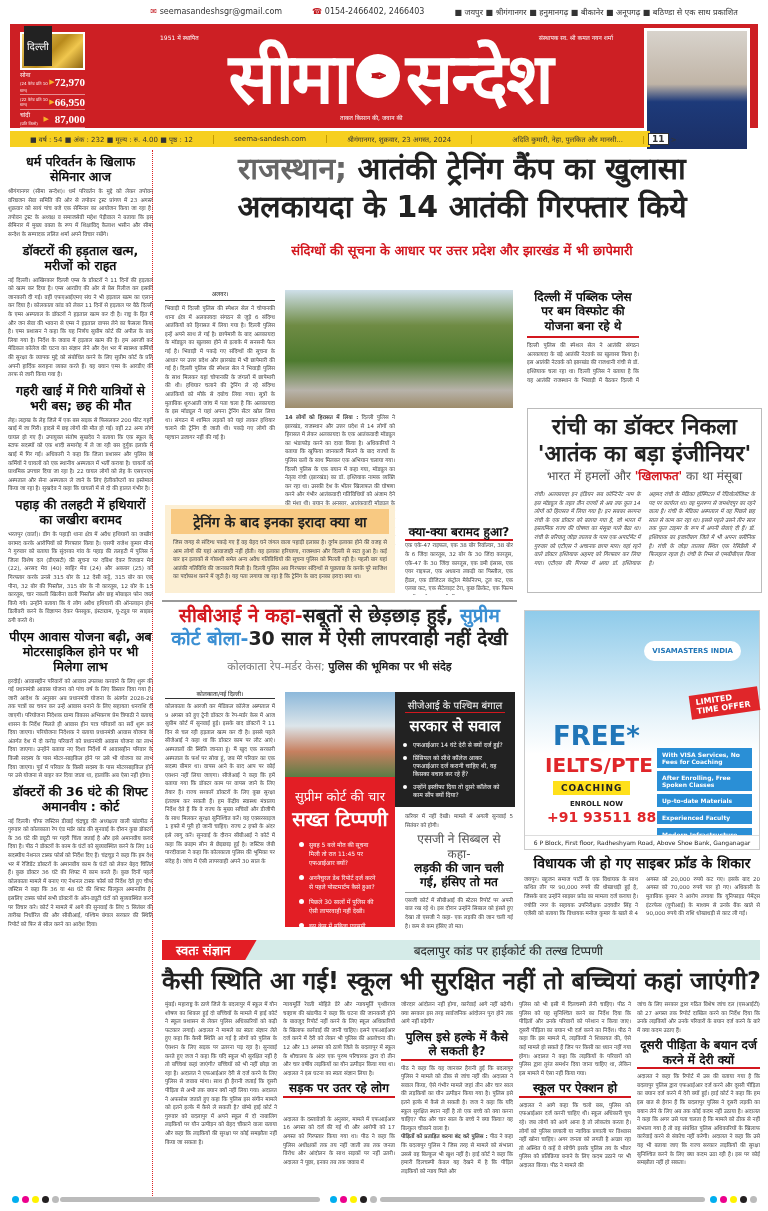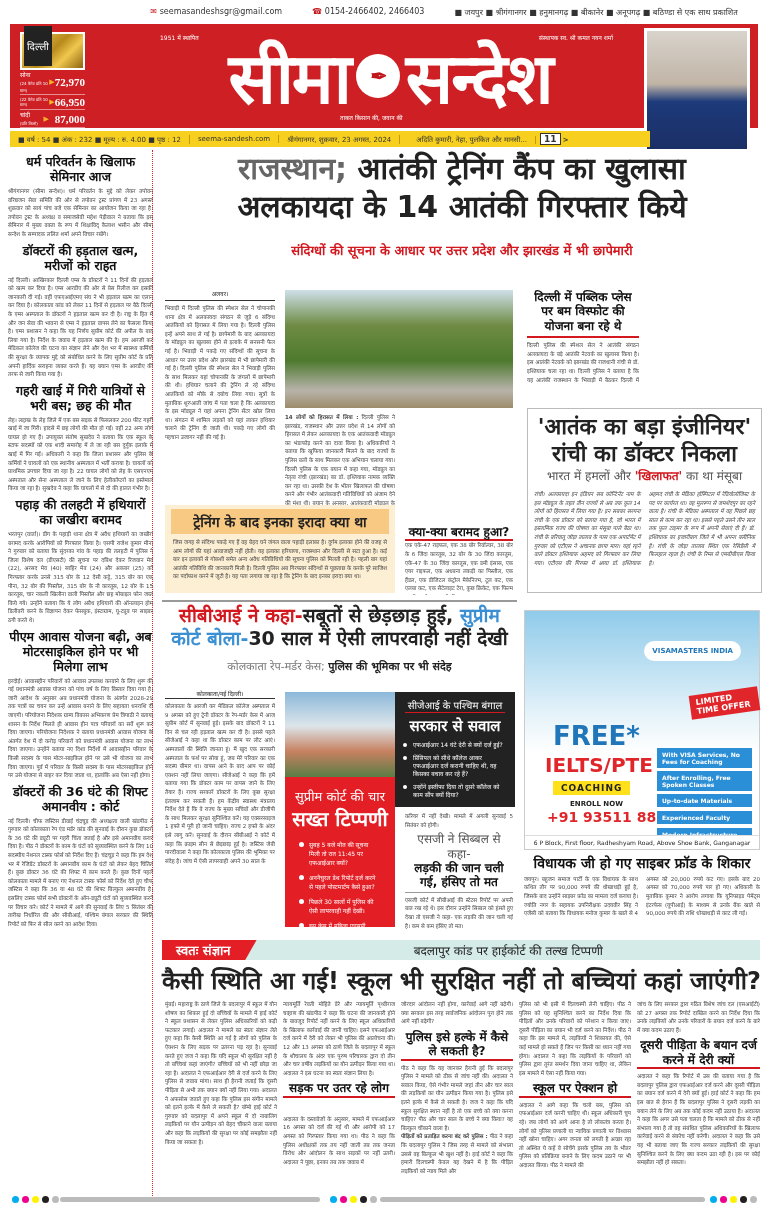--- a/index.html
+++ b/index.html
@@ -14,21 +14,21 @@
 .gold .row b{font-family:"Liberation Serif",serif;font-size:11px}
 .gold .row i{color:#f7b228;font-style:normal;font-size:7px}
 .title{position:absolute;left:145px;top:0;width:470px;height:104px;display:flex;align-items:center;justify-content:center;color:#fff;font-family:"DejaVu Serif",serif;font-weight:bold;font-size:70px;letter-spacing:-2px}
 .title .emblem{width:44px;height:44px;border-radius:50%;background:#fff;margin:0 6px;display:inline-flex;align-items:center;justify-content:center;color:#c2161d;font-size:20px}
 .est{position:absolute;left:150px;top:10px;color:#fff;font-size:6px}
 .founder{position:absolute;right:145px;top:10px;color:#fff;font-size:6px}
 .tagline{position:absolute;left:330px;bottom:6px;color:#fff;font-size:6px}
 .photo{position:absolute;right:8px;top:4px;width:106px;height:124px;background:#fff;padding:3px}
 .photo div{width:100%;height:100%;background:linear-gradient(180deg,#d8d3cc 0%,#c0b4a6 45%,#1d3a7a 60%,#1b2f66 100%)}
 .infobar{position:absolute;top:131px;left:10px;width:640px;height:16px;background:#f6cf1f;display:flex;align-items:center;font-size:7px;color:#333}
-.infobar span{padding:0 8px;border-right:1px solid #c49b00;white-space:nowrap}
+.infobar span{padding:0 20px;border-right:1px solid #c49b00;white-space:nowrap}
 .infobar .pg{border:1px solid #333;background:#fff;padding:0 3px;margin-left:4px;font-weight:bold;font-size:9px}
 .col-left{position:absolute;left:8px;top:150px;width:145px}
 .vdots{position:absolute;left:152px;top:150px;height:1050px;border-left:1px dotted #d22}
 h3.lh{font-size:12.5px;text-align:center;line-height:1.2;margin:4px 0 3px;color:#111}
 .body{font-size:5.5px;line-height:8.6px;text-align:justify;color:#444}
 .main{position:absolute;left:162px;top:150px;width:600px}
 .hl1{font-size:30px;font-weight:bold;text-align:center;line-height:38px;color:#222;white-space:nowrap}
 .hl1 .grey{color:#666}
 .sub1{font-size:13px;font-weight:bold;color:#d3181f;text-align:center;margin-top:15px}
 .bx{position:absolute}
@@ -171,22 +171,22 @@
 <div class="bx" style="left:405px;top:525px;width:108px;overflow:hidden;height:70px">
   <h4 class="sh redline">क्या-क्या बरामद हुआ?</h4>
   <p class="body">एक एके-47 राइफल, एक 38 बोर रिवॉल्वर, 38 बोर के 6 जिंदा कारतूस, 32 बोर के 30 जिंदा कारतूस, एके-47 के 30 जिंदा कारतूस, एक डमी इंसास, एक एयर राइफल, एक अधबना लकड़ी का पिस्तौल, एक हैंडल, एक डीजिटल कंट्रोल मैकेनिज्म, टूल कट, एक एलबा कट, एक सैटेलाइट टेरा, कुछ क्रिकेट, एक फिल्म का पैंटर और एक डमी की कवरल।</p>
 </div>
 <div class="bx" style="left:527px;top:290px;width:112px;height:95px;overflow:hidden">
   <h4 class="sh redline" style="padding-bottom:3px;margin-bottom:3px">दिल्ली में पब्लिक प्लेस पर बम विस्फोट की योजना बना रहे थे</h4>
   <p class="body">दिल्ली पुलिस की स्पेशल सेल ने आतंकी संगठन अलकायदा के बड़े आतंकी नेटवर्क का खुलासा किया है। इस आतंकी नेटवर्क को झारखंड की राजधानी रांची से डॉ. इश्तियाक चला रहा था। दिल्ली पुलिस ने बताया है कि यह आतंकी राजस्थान के भिवाड़ी में बैठकर दिल्ली में पब्लिक प्लेस पर बम विस्फोट की योजना बना रहे थे। आतंकियों की बड़े स्तर पर हमले की तैयारी थी। बम ब्लास्ट करने के लिए मास्टरमाइंड डॉ. इश्तियाक अली से पूछताछ जारी है। इसके साथ ही कई अन्य गिरफ्तारी होने की संभावना है। झारखंड और उत्तर प्रदेश से आठ संदिग्धों को हिरासत में लिया गया है, साथ ही कई राइफल, गोला-बारूद और आपत्तिजनक सामग्री भी बरामद किया गया है। रांची, हजारीबाग, अलीगढ़ से 12 लोग गिरफ्तार भी किए गए हैं।</p>
 </div>
 
 <div class="bx ranchi" style="left:527px;top:408px;width:235px;height:185px;border:1px solid #bbb;padding:4px 6px;overflow:hidden">
+  <h2>रांची का डॉक्टर निकला</h2>
   <h2>'आतंक का बड़ा इंजीनियर'</h2>
-  <h2>रांची का डॉक्टर निकला</h2>
   <div class="s"><span>भारत में हमलों और</span> <b>'खिलाफत'</b> <span>का था मंसूबा</span></div>
   <p class="body" style="column-count:2;column-gap:8px;margin-top:6px;font-style:italic">रांची। अलकायदा इन इंडियन सब कॉन्टिनेंट नाम के इस मॉड्यूल के तहत तीन राज्यों से अब तक कुल 14 लोगों को हिरासत में लिया गया है। इन सबका सरगना रांची के एक डॉक्टर को बताया गया है, जो भारत में इस्लामिक राज्य की घोषणा का मंसूबा पाले बैठा था। रांची के बरियातू जोड़ा तालाब के पास एक अपार्टमेंट में गुरुवार को एटीएस ने अचानक छापा मारा। यहां रहने वाले डॉक्टर इश्तियाक अहमद को गिरफ्तार कर लिया गया। एटीएस की गिरफ्त में आया डॉ. इश्तियाक अहमद रांची के मेडिका हॉस्पिटल में रेडियोलॉजिस्ट के पद पर कार्यरत था। वह मूलरूप से जमशेदपुर का रहने वाला है। रांची के मेडिका अस्पताल में वह पिछले छह साल से काम कर रहा था। इससे पहले उसने तीन साल तक फुल टाइमर के रूप में अपनी सेवाएं दी हैं। डॉ. इश्तियाक का हजारीबाग जिले में भी अपना क्लीनिक है। रांची के जोड़ा तालाब स्थित एक रेसिडेंसी में फिलहाल रहता है। रांची के रिम्स से एमबीबीएस किया है।</p>
 </div>
 
 <div class="bx cbi" style="left:162px;top:600px;width:355px;border-top:2px solid #999;padding-top:2px">
   <div class="t"><span class="red">सीबीआई ने कहा-</span><span>सबूतों से छेड़छाड़ हुई,</span> <span class="blue">सुप्रीम कोर्ट बोला-</span><span>30 साल में ऐसी लापरवाही नहीं देखी</span></div>
   <div style="text-align:center;font-size:11px;margin-top:8px"><span style="color:#777">कोलकाता रेप-मर्डर केस;</span> <b>पुलिस की भूमिका पर भी संदेह</b></div>
 </div>
 <div class="bx" style="left:165px;top:690px;width:110px;height:245px;overflow:hidden">
   <div style="font-size:6px;text-align:center;border-bottom:1px solid #333;margin-bottom:3px">कोलकाता/नई दिल्ली।</div>

